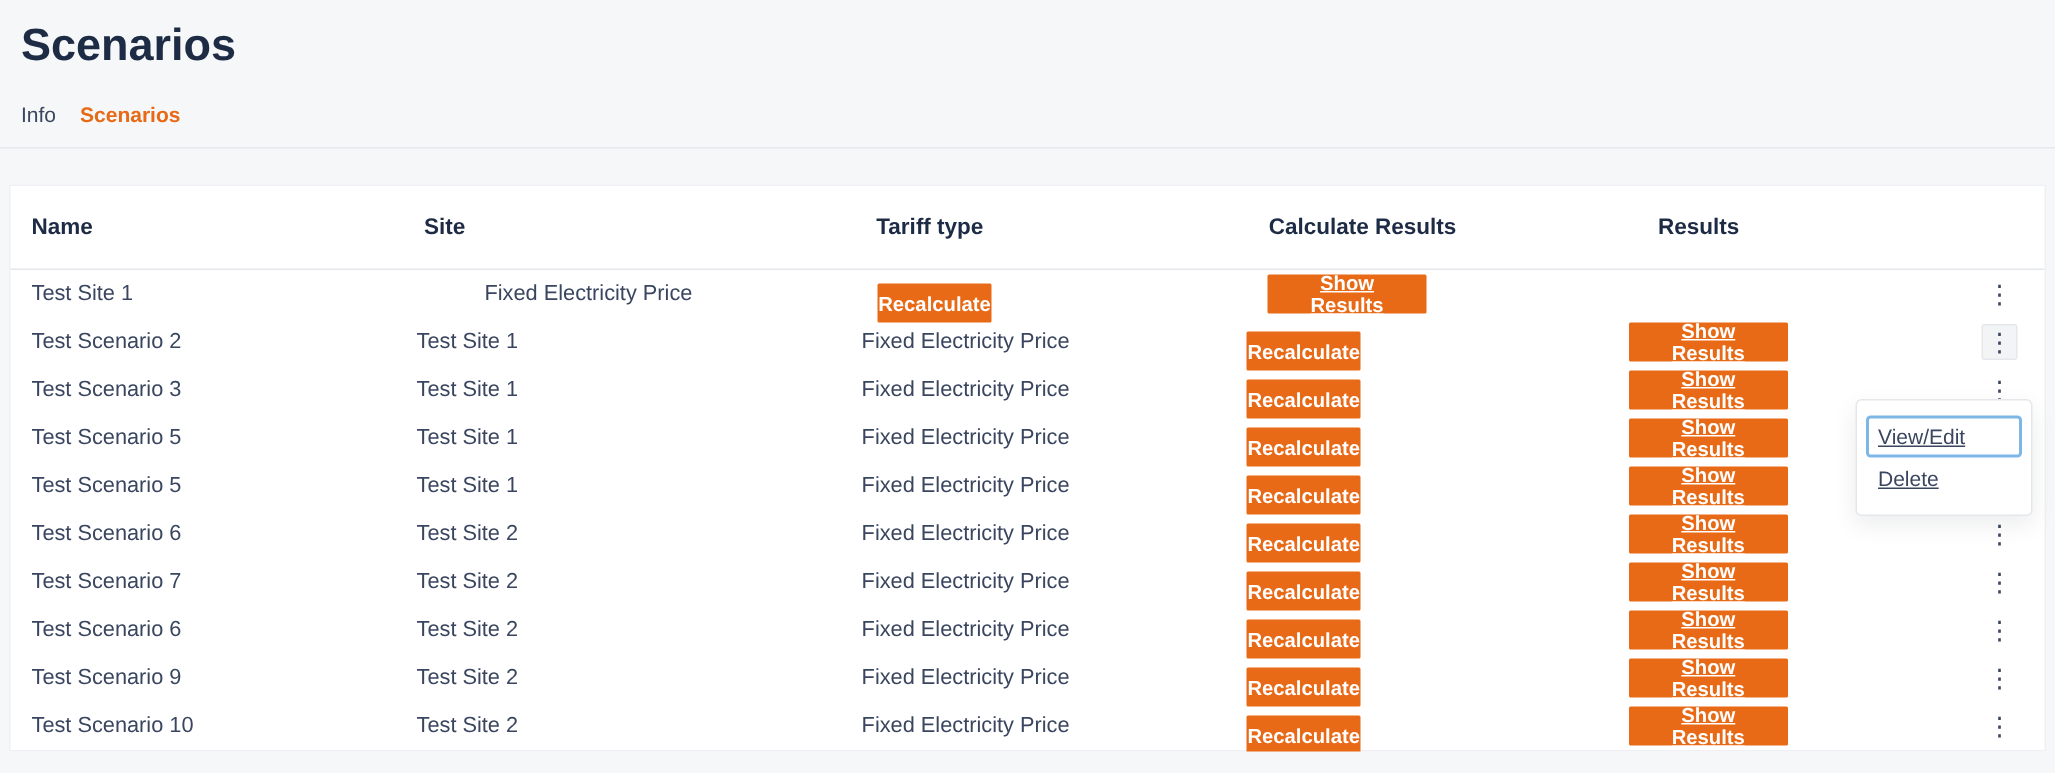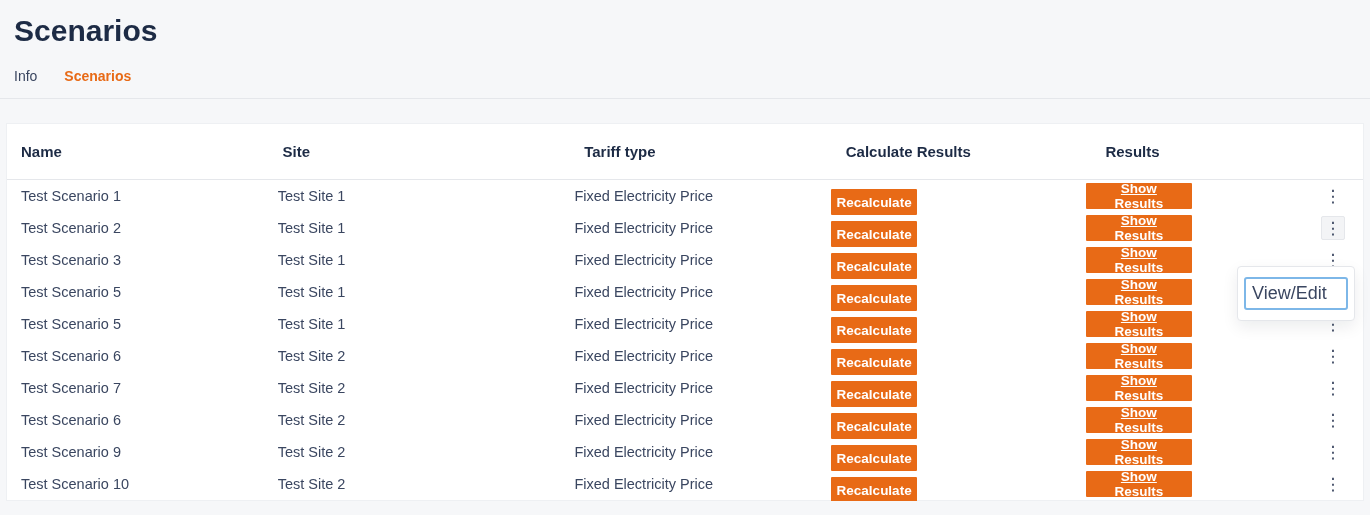--- a/index.html
+++ b/index.html
@@ -11,21 +11,21 @@
     font-size: 14px;
   }
   .page-title {
     font-size: 30px;
     font-weight: 700;
     color: #1d2b45;
     padding: 14px 14px 20px 14px;
   }
   .tabs {
     display: flex;
-    gap: 27px;
+    gap: 16px;
     padding: 0 20px 8px 14px;
     border-bottom: 1px solid #e5e7eb;
     margin-bottom: 24px;
   }
   .tab {
     font-size: 14px;
     color: #3a4660;
     cursor: pointer;
     padding-bottom: 6px;
   }
@@ -67,21 +67,21 @@
     color: #fff;
     border: none;
     height: 26px;
     font-size: 13.5px;
     font-weight: 600;
     padding: 0 14px;
     cursor: pointer;
     border-radius: 1px;
     display:inline-flex; align-items:center;
   }
-  .btn.recalc { width: 86px; justify-content:center;margin-top:12px; }
+  .btn.recalc { width: 76px; justify-content:center;margin-top:12px; }
   .btn.show   { width: 106px; justify-content:center;text-decoration:underline; }
   .kebab {
     width: 24px; height: 24px; display:flex; align-items:center; justify-content:center;
     cursor:pointer; color:#3a4660; font-size:17px; line-height:1;
     border-radius:2px;
   }
   .kebab.active {
     background:#f3f4f6;
     border:1px solid #e5e7eb;
   }
@@ -91,25 +91,26 @@
     top: 142px;
     width: 118px;
     background: #fff;
     border: 1px solid #e5e7eb;
     box-shadow: 0 6px 16px rgba(16,24,40,0.08);
     border-radius: 4px;
     padding: 10px 6px;
     z-index: 10;
   }
   .menu-item {
-    font-size: 18px;
+    font-size: 14px;
     color: #3a4660;
     padding: 6px 8px;
     cursor: pointer;
     border-radius: 3px;
+    text-decoration: underline;
   }
   .menu-item.selected {
     outline: 2px solid #7db7e8;
     outline-offset: -2px;
   }
 </style>
 </head>
 <body>
 
 <h1 class="page-title">Scenarios</h1>
@@ -123,21 +124,20 @@
   <div class="table-head">
     <div class="col-name">Name</div>
     <div class="col-site">Site</div>
     <div class="col-tariff">Tariff type</div>
     <div class="col-calc">Calculate Results</div>
     <div class="col-results">Results</div>
     <div class="col-actions"></div>
   </div>
   <div id="rows-container">
       <div class="table-row">
-        <div class="col-name">Test Scenario 1</div>
         <div class="col-site">Test Site 1</div>
         <div class="col-tariff">Fixed Electricity Price</div>
         <div class="col-calc">
           <button class="btn recalc">Recalculate</button>
         </div>
         <div class="col-results">
           <button class="btn show">Show Results</button>
         </div>
         <div class="col-actions">
           <div class="kebab">
@@ -286,14 +286,15 @@
         <div class="col-actions">
           <div class="kebab">
             <span>⋮</span>
           </div>
         </div>
       </div>
     </div>
 
   <div class="menu" id="context-menu">
       <div class="menu-item selected">View/Edit</div>
+      <div class="menu-item">Delete</div>
     </div>
 </div>
 
 </body></html>

